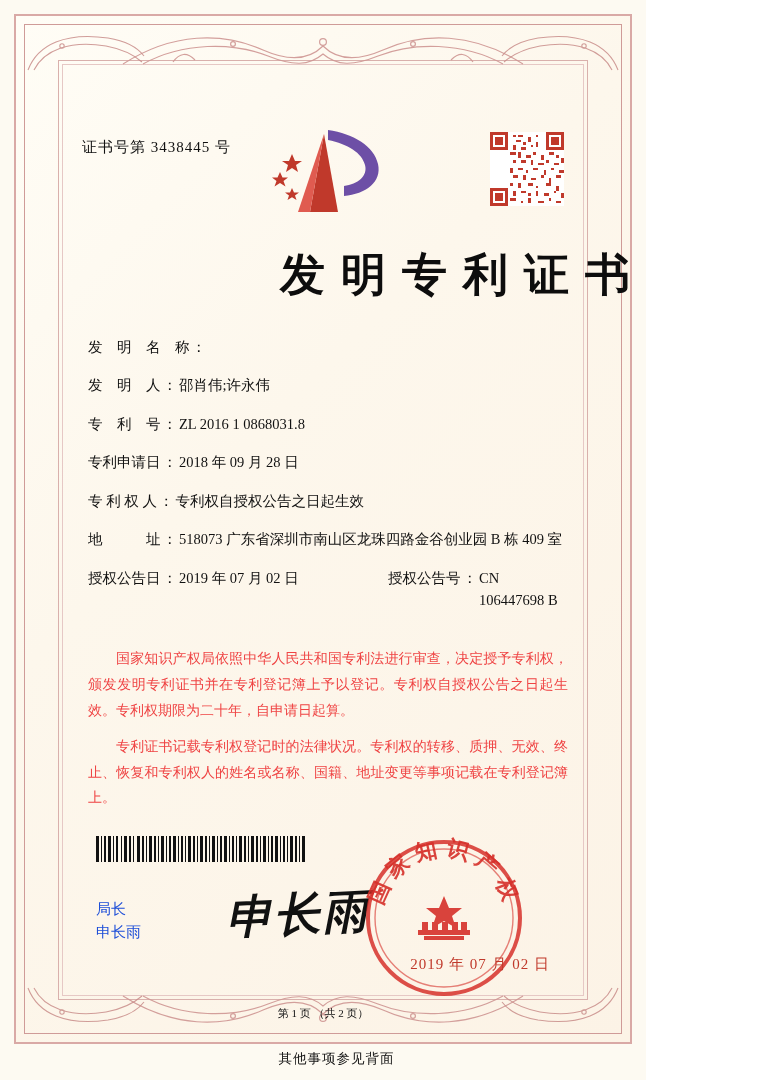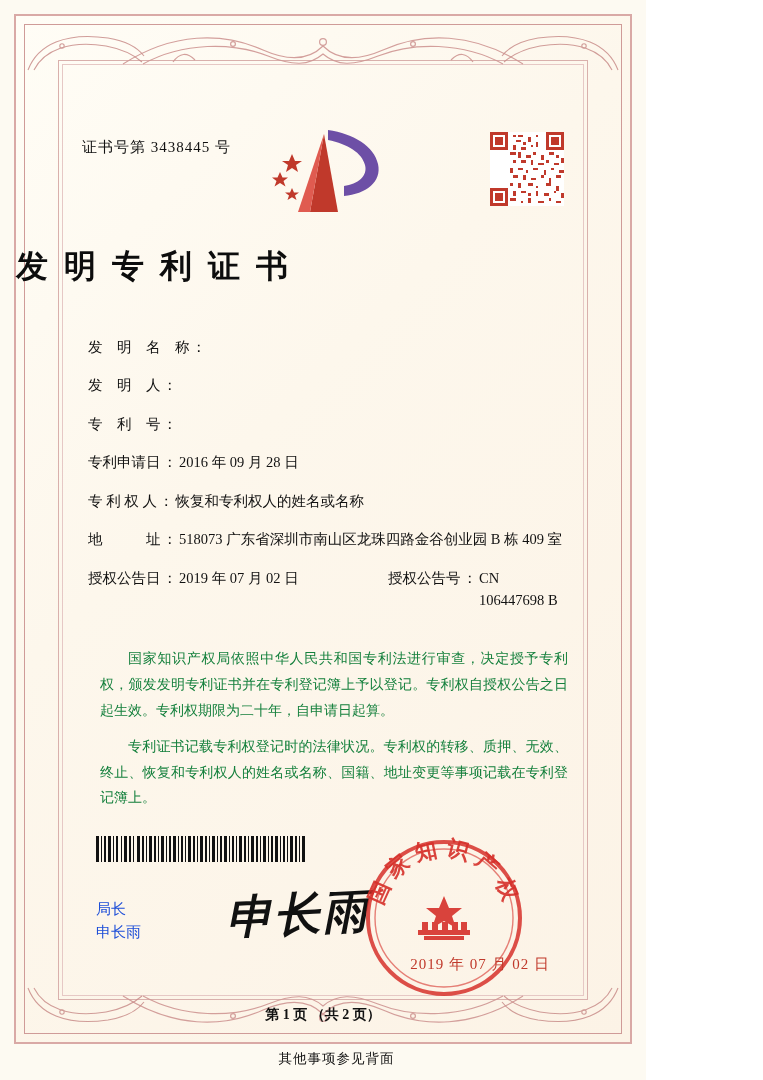--- a/index.html
+++ b/index.html
@@ -110,23 +110,23 @@
     width: 74px;
     height: 74px;
     background: #fff;
   }
 
   
   .title {
     position: absolute;
     left: 0; right: 0;
     top: 245px;
-    text-align: left;
+    text-align: right;
     font-family: "DejaVu Serif", "Liberation Serif", serif;
-    font-size: 32px;
+    font-size: 45px;
     font-weight: bold;
     letter-spacing: 16px;
     text-indent: 16px;
     color: #0d0d0d;
   }
 
   
   .fields {
     position: absolute;
     left: 88px;
@@ -165,22 +165,21 @@
 
   
   .paragraphs {
     position: absolute;
     left: 88px;
     right: 78px;
     top: 646px;
     font-size: 14px;
     line-height: 1.85;
     text-align: justify;
-    color: #15803d;
-    margin-left: 12px;
+    color: #ef4444;
   }
   .paragraphs p {
     margin: 0 0 10px 0;
     text-indent: 28px;
   }
 
   
   .barcode {
     position: absolute;
     left: 96px;
@@ -227,23 +226,22 @@
     color: #c0392b;
     letter-spacing: 1px;
   }
 
   
   .page-num {
     position: absolute;
     left: 0; right: 0;
     top: 1006px;
     text-align: center;
-    font-size: 14px;
+    font-size: 11px;
     color: #111;
-    font-weight: bold;
   }
   .back-note {
     position: absolute;
     left: 0; right: 0;
     top: 1050px;
     text-align: center;
     font-size: 13.5px;
     color: #111;
     letter-spacing: 1px;
     padding-left: 27px;
@@ -405,37 +403,39 @@
   <div class="fields">
 
     <div class="field-row">
       <span class="field-label">发　明　名　称</span>
       <span class="field-colon">：</span>
     </div>
 
     <div class="field-row">
       <span class="field-label">发　明　人</span>
       <span class="field-colon">：</span>
+      <span class="field-value">邵肖伟;许永伟</span>
     </div>
 
     <div class="field-row">
       <span class="field-label">专　利　号</span>
       <span class="field-colon">：</span>
+      <span class="field-value">ZL 2016 1 0868031.8</span>
     </div>
 
     <div class="field-row">
       <span class="field-label">专利申请日</span>
       <span class="field-colon">：</span>
-      <span class="field-value">2016 年 09 月 28 日</span>
+      <span class="field-value">2018 年 09 月 28 日</span>
     </div>
 
     <div class="field-row">
       <span class="field-label">专 利 权 人</span>
       <span class="field-colon">：</span>
-      <span class="field-value">恢复和专利权人的姓名或名称</span>
+      <span class="field-value">专利权自授权公告之日起生效</span>
     </div>
 
     <div class="field-row">
       <span class="field-label">地　　　址</span>
       <span class="field-colon">：</span>
       <span class="field-value">518073 广东省深圳市南山区龙珠四路金谷创业园 B 栋 409 室</span>
     </div>
 
     <div class="row-dual">
       <div class="seg seg-left">

